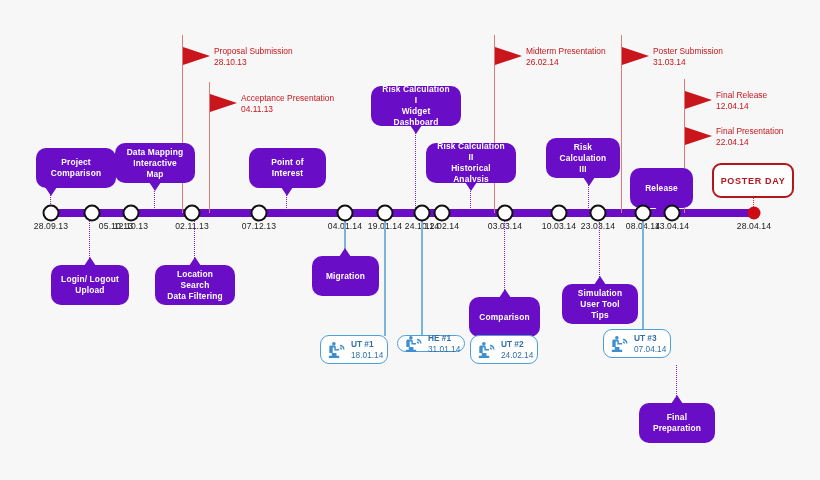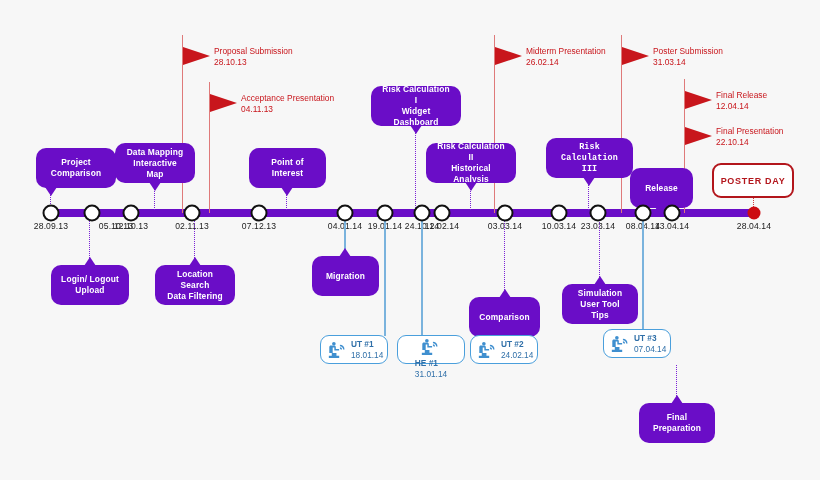--- a/index.html
+++ b/index.html
@@ -139,21 +139,21 @@
         <div class="txt"><span>Poster Submission</span><span class="d">31.03.14</span></div>
       </div>
       <div class="flagpole" style="left: 684px; top: 79px; height: 134px;"></div>
       <div class="flag" style="left: 685px; top: 91px;">
         <div class="tri"></div>
         <div class="txt"><span>Final Release</span><span class="d">12.04.14</span></div>
       </div>
       <div class="flagpole" style="left: 684px; top: 115px; height: 98px;"></div>
       <div class="flag" style="left: 685px; top: 127px;">
         <div class="tri"></div>
-        <div class="txt"><span>Final Presentation</span><span class="d">22.10.14</span></div>
+        <div class="txt"><span>Final Presentation</span><span class="d">22.04.14</span></div>
       </div>
     </div>
 
   <div class="axis-line"></div>
   <div id="nodes">
       <div class="node" style="left: 51px;"></div>
       <div class="node" style="left: 92px;"></div>
       <div class="node" style="left: 131px;"></div>
       <div class="node" style="left: 192px;"></div>
       <div class="node" style="left: 259px;"></div>
@@ -188,21 +188,21 @@
 
   <div id="above">
       <div class="pbox down bxabove_boxes0" style="left: 36px; top: 148px; width: 80px; height: 28px; --tx: 15px;"><span style="white-space: pre-line;">Project Comparison</span></div>
       <div class="pbox down bxabove_boxes1" style="left: 115px; top: 143px; width: 80px; height: 34px; --tx: 40px;"><span style="white-space: pre-line;">Data Mapping
 Interactive Map</span></div>
       <div class="pbox down bxabove_boxes2" style="left: 249px; top: 148px; width: 77px; height: 28px; --tx: 38px;"><span style="white-space: pre-line;">Point of Interest</span></div>
       <div class="pbox down bxabove_boxes3" style="left: 371px; top: 86px; width: 90px; height: 34px; --tx: 45px;"><span style="white-space: pre-line;">Risk Calculation I
 Widget Dashboard</span></div>
       <div class="pbox down bxabove_boxes4" style="left: 426px; top: 143px; width: 90px; height: 34px; --tx: 45px;"><span style="white-space: pre-line;">Risk Calculation II
 Historical Analysis</span></div>
-      <div class="pbox down bxabove_boxes5" style="left: 546px; top: 138px; width: 87px; height: 26px; font-family: Liberation Mono, monospace; --tx: 43px;"><span style="white-space: pre-line;">Risk Calculation III</span></div>
+      <div class="pbox down bxabove_boxes5" style="left: 546px; top: 138px; width: 74px; height: 26px; --tx: 43px;"><span style="white-space: pre-line;">Risk Calculation III</span></div>
       <div class="pbox down bxabove_boxes6" style="left: 630px; top: 168px; width: 63px; height: 26px; --tx: 31px;"><span style="white-space: pre-line;">Release</span></div>
     </div>
   <div id="below">
       <div class="pbox up bxbelow_boxes0" style="left: 51px; top: 265px; width: 78px; height: 33px; --tx: 39px;"><span style="white-space: pre-line;">Login/ Logout
 Upload</span></div>
       <div class="pbox up bxbelow_boxes1" style="left: 155px; top: 265px; width: 80px; height: 33px; --tx: 40px;"><span style="white-space: pre-line;">Location Search
 Data Filtering</span></div>
       <div class="pbox up bxbelow_boxes2" style="left: 312px; top: 256px; width: 67px; height: 24px; --tx: 33px;"><span style="white-space: pre-line;">Migration</span></div>
       <div class="pbox up bxbelow_boxes3" style="left: 469px; top: 297px; width: 71px; height: 25px; --tx: 36px;"><span style="white-space: pre-line;">Comparison</span></div>
       <div class="pbox up bxbelow_boxes4" style="left: 562px; top: 284px; width: 76px; height: 33px; --tx: 38px;"><span style="white-space: pre-line;">Simulation
@@ -213,21 +213,21 @@
   <div id="tests">
       <div class="tbox" style="left: 320px; top: 335px; width: 68px; height: 29px;">
         <span class="ico"><svg viewBox="0 0 24 24" width="22" height="22" aria-hidden="true">
             <path fill="#3f8fcf" d="M8.6 3.2a2 2 0 1 1 0 4 2 2 0 0 1 0-4z"></path>
             <path fill="#3f8fcf" d="M3.1 20.6v-2.2h3.2v-3.1H3.6V8.6c0-.9.7-1.6 1.6-1.6h3.9c.9 0 1.6.7 1.6 1.6v2.2h3.6v1.8H9.1V9.4H7.3v5.9h4.1v3.1h3v2.2H3.1z"></path>
             <path fill="#3f8fcf" d="M15.2 9.1c1.3 0 2.3 1 2.3 2.3h-1.5c0-.4-.3-.8-.8-.8V9.1z"></path>
             <path fill="#3f8fcf" d="M15.2 6.4c2.8 0 5 2.2 5 5h-1.5c0-1.9-1.6-3.5-3.5-3.5V6.4z"></path>
           </svg></span>
         <span class="lbl"><span>UT #1</span><span class="d">18.01.14</span></span>
       </div>
-      <div class="tbox" style="left: 397px; top: 335px; width: 68px; height: 29px; flex-direction: column;">
+      <div class="tbox" style="left: 397px; top: 335px; width: 68px; height: 17px;">
         <span class="ico"><svg viewBox="0 0 24 24" width="22" height="22" aria-hidden="true">
             <path fill="#3f8fcf" d="M8.6 3.2a2 2 0 1 1 0 4 2 2 0 0 1 0-4z"></path>
             <path fill="#3f8fcf" d="M3.1 20.6v-2.2h3.2v-3.1H3.6V8.6c0-.9.7-1.6 1.6-1.6h3.9c.9 0 1.6.7 1.6 1.6v2.2h3.6v1.8H9.1V9.4H7.3v5.9h4.1v3.1h3v2.2H3.1z"></path>
             <path fill="#3f8fcf" d="M15.2 9.1c1.3 0 2.3 1 2.3 2.3h-1.5c0-.4-.3-.8-.8-.8V9.1z"></path>
             <path fill="#3f8fcf" d="M15.2 6.4c2.8 0 5 2.2 5 5h-1.5c0-1.9-1.6-3.5-3.5-3.5V6.4z"></path>
           </svg></span>
         <span class="lbl"><span>HE #1</span><span class="d">31.01.14</span></span>
       </div>
       <div class="tbox" style="left: 470px; top: 335px; width: 68px; height: 29px;">
         <span class="ico"><svg viewBox="0 0 24 24" width="22" height="22" aria-hidden="true">

